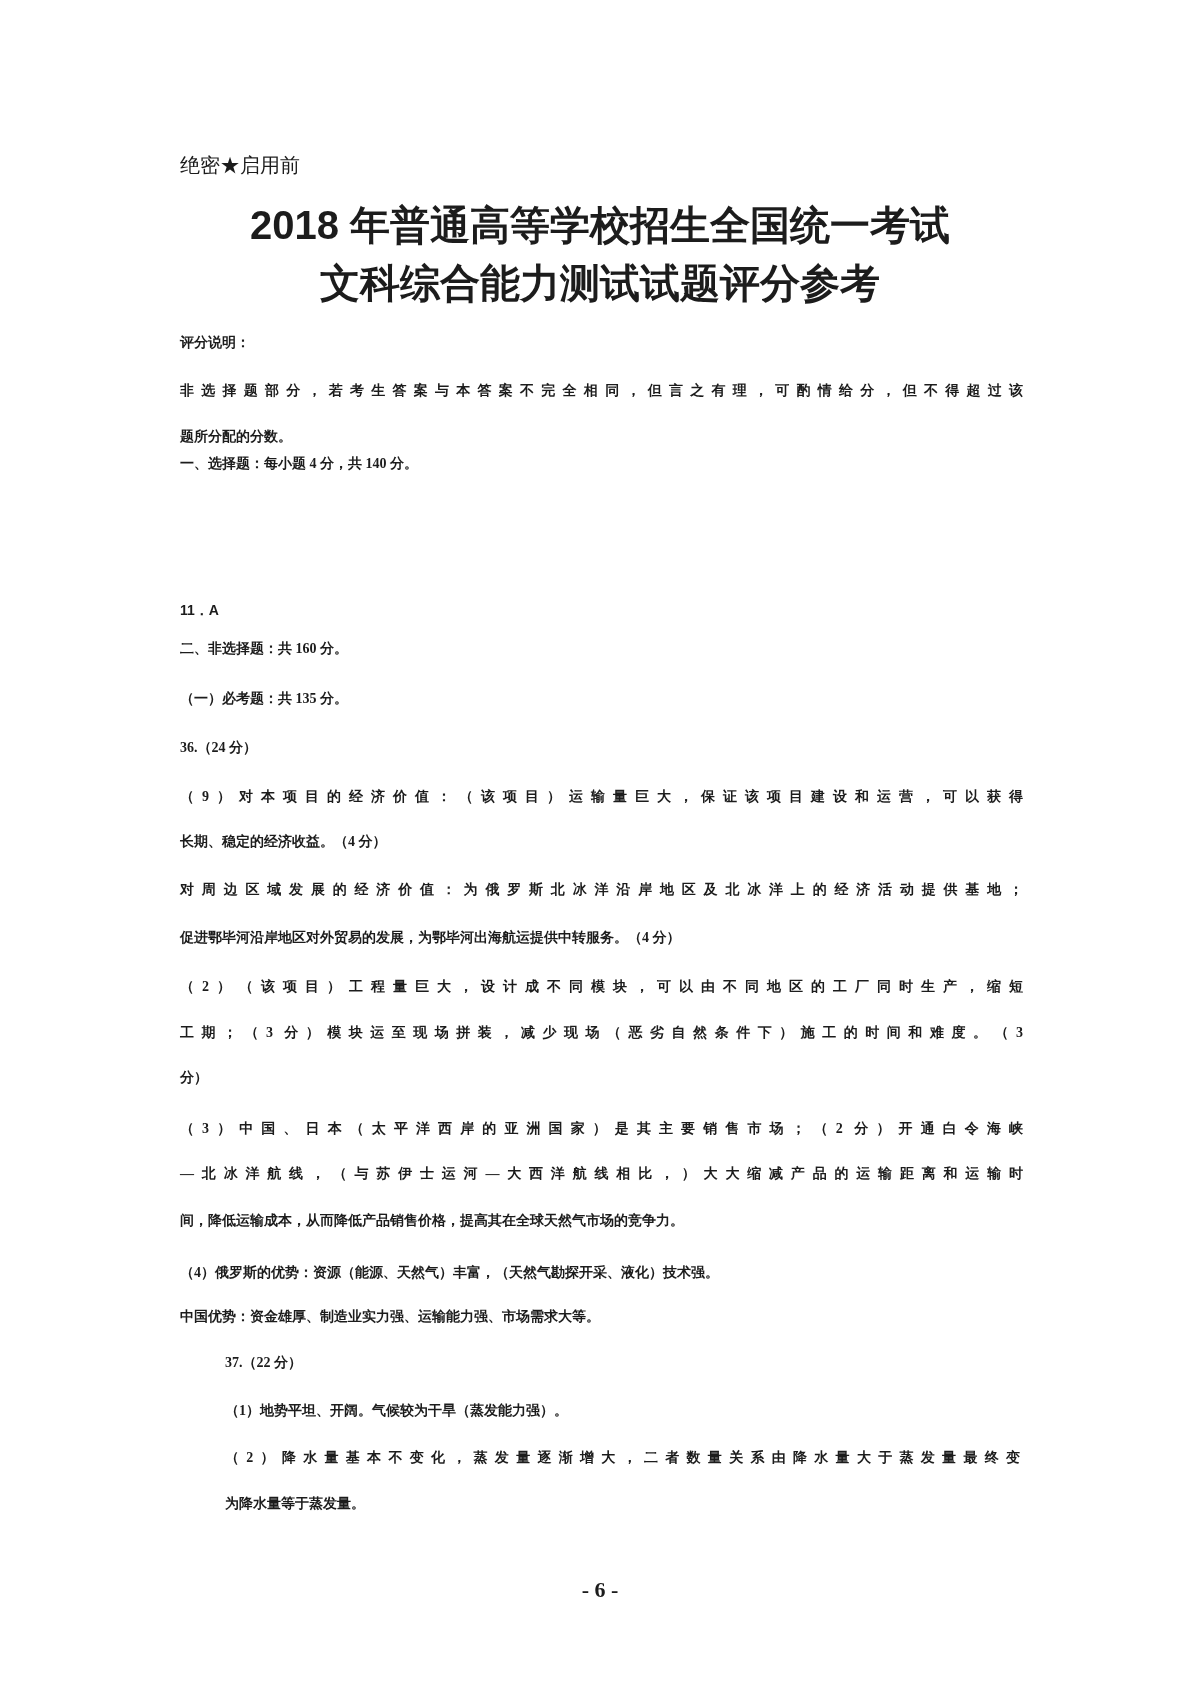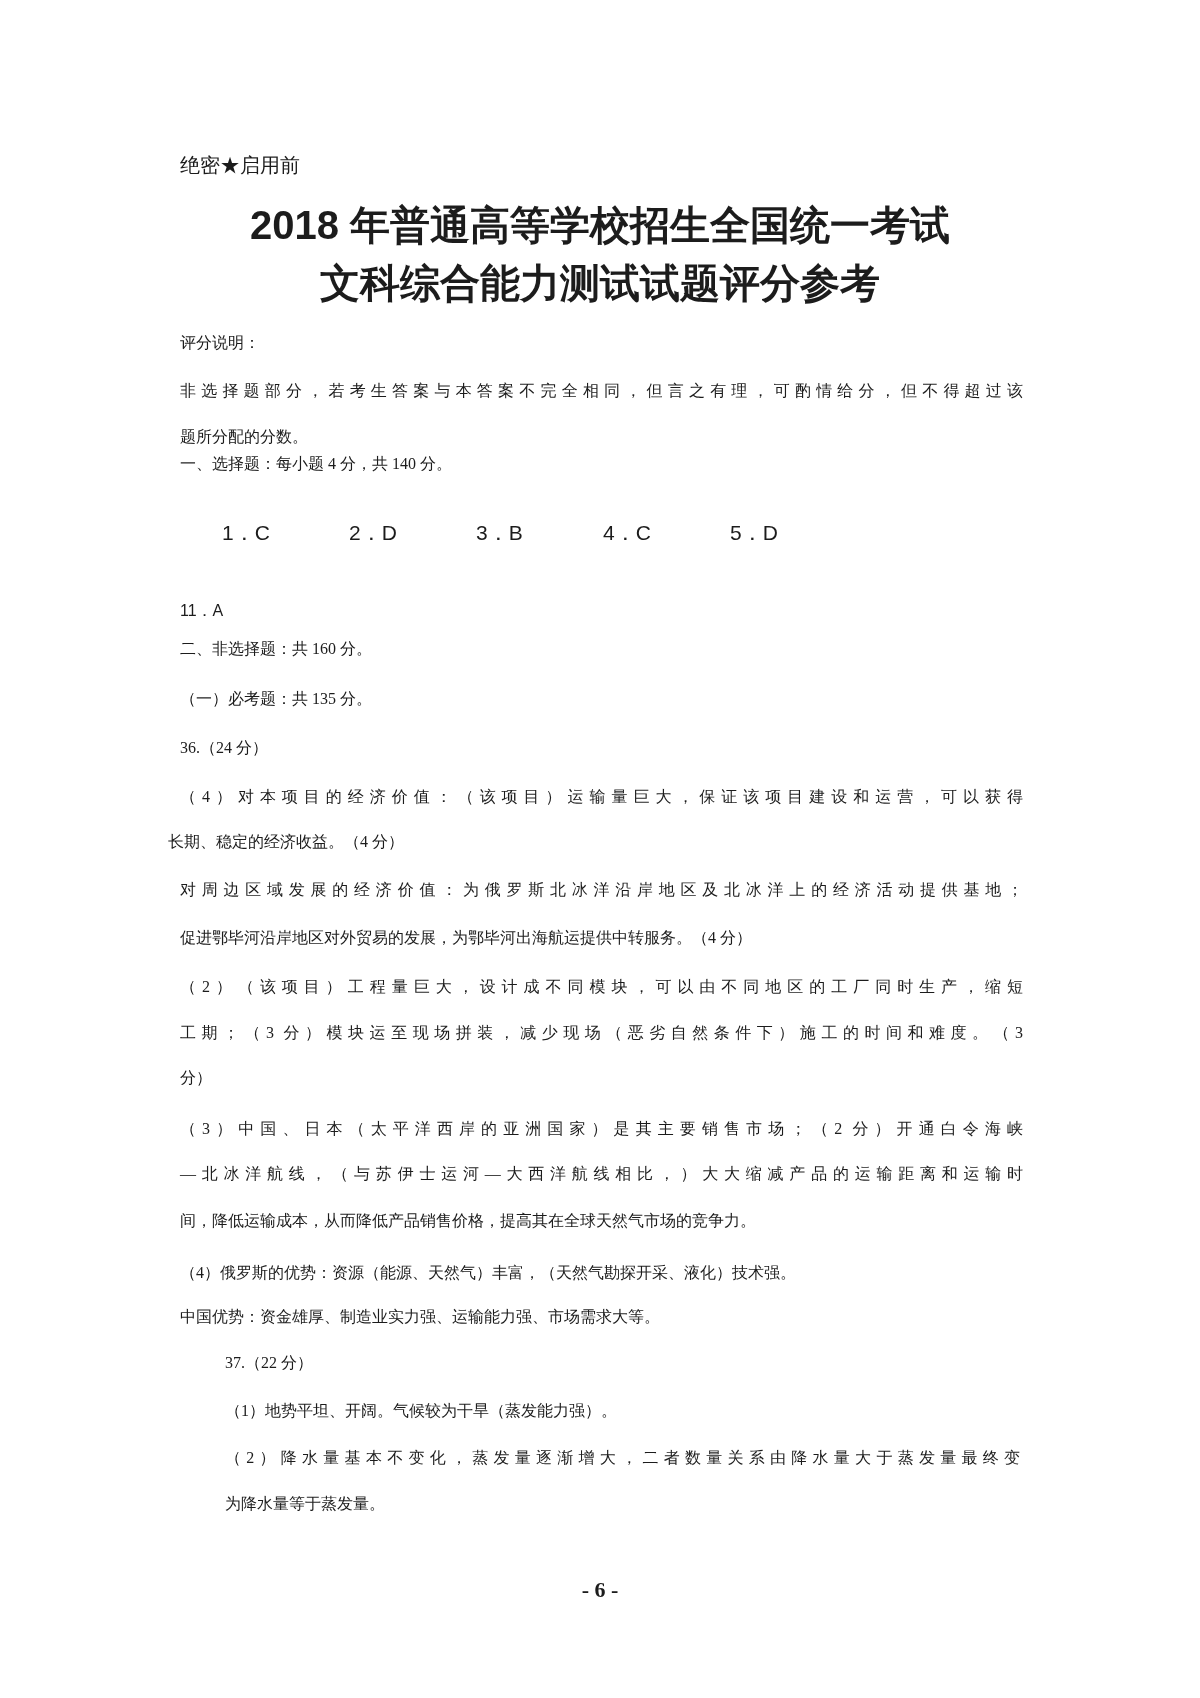--- a/index.html
+++ b/index.html
@@ -12,23 +12,24 @@
     width: 1200px;
     height: 1698px;
     margin: 0 auto;
     background: #ffffff;
     color: #1c1c1c;
     font-family: "Liberation Serif", "DejaVu Serif", serif;
     overflow: hidden;
   }
   .abs { position: absolute; }
   .body-line {
-    font-size: 16px;
+    font-size: 14px;
     line-height: 47px;
     white-space: nowrap;
+    font-weight: bold;
   }
   
   .j {
     white-space: normal;
     text-align: justify;
     text-align-last: justify;
   }
   .w-main { width: 843px; }
   .w-q37  { width: 795px; }
   .secret {
@@ -78,34 +79,31 @@
 
   <h1 class="abs title" style="top:197px;">2018 年普通高等学校招生全国统一考试</h1>
   <h2 class="abs title" style="top:255px;">文科综合能力测试试题评分参考</h2>
 
   <div class="abs body-line" style="top:319px; left:180px;">评分说明：</div>
   <div class="abs body-line j w-main" style="top:367px; left:180px;">非选择题部分，若考生答案与本答案不完全相同，但言之有理，可酌情给分，但不得超过该</div>
   <div class="abs body-line" style="top:413px; left:180px;">题所分配的分数。</div>
 
   <div class="abs body-line" style="top:440px; left:180px;">一、选择题：每小题 4 分，共 140 分。</div>
 
-  <div class="abs answers-row" style="top:509px;">
-    <span class="cell">1．C</span><span class="cell">2．D</span><span class="cell">3．B</span><span class="cell">4．C</span><span class="cell">5．D</span>
-  </div>
 
 
   <div class="abs body-line answer-single" style="top:592px; left:180px; line-height:37px;">11．A</div>
 
   <div class="abs body-line" style="top:630px; left:180px; line-height:37px;">二、非选择题：共 160 分。</div>
   <div class="abs body-line" style="top:675px; left:180px;">（一）必考题：共 135 分。</div>
 
   <div class="abs body-line" style="top:724px; left:180px;">36.（24 分）</div>
 
-  <div class="abs body-line j w-main" style="top:773px; left:180px;">（4）对本项目的经济价值：（该项目）运输量巨大，保证该项目建设和运营，可以获得</div>
-  <div class="abs body-line" style="top:818px; left:168px;">长期、稳定的经济收益。（4 分）</div>
+  <div class="abs body-line j w-main" style="top:773px; left:180px;">（9）对本项目的经济价值：（该项目）运输量巨大，保证该项目建设和运营，可以获得</div>
+  <div class="abs body-line" style="top:818px; left:180px;">长期、稳定的经济收益。（4 分）</div>
   <div class="abs body-line j w-main" style="top:866px; left:180px;">对周边区域发展的经济价值：为俄罗斯北冰洋沿岸地区及北冰洋上的经济活动提供基地；</div>
   <div class="abs body-line" style="top:914px; left:180px;">促进鄂毕河沿岸地区对外贸易的发展，为鄂毕河出海航运提供中转服务。（4 分）</div>
   <div class="abs body-line j w-main" style="top:963px; left:180px;">（2）（该项目）工程量巨大，设计成不同模块，可以由不同地区的工厂同时生产，缩短</div>
   <div class="abs body-line j w-main" style="top:1009px; left:180px;">工期；（3 分）模块运至现场拼装，减少现场（恶劣自然条件下）施工的时间和难度。（3</div>
   <div class="abs body-line" style="top:1054px; left:180px;">分）</div>
   <div class="abs body-line j w-main" style="top:1105px; left:180px;">（3）中国、日本（太平洋西岸的亚洲国家）是其主要销售市场；（2 分）开通白令海峡</div>
   <div class="abs body-line" style="top:1197px; left:180px;">间，降低运输成本，从而降低产品销售价格，提高其在全球天然气市场的竞争力。</div>
   <div class="abs body-line j w-main" style="top:1150px; left:180px;">—北冰洋航线，（与苏伊士运河—大西洋航线相比，）大大缩减产品的运输距离和运输时</div>
   <div class="abs body-line" style="top:1249px; left:180px;">（4）俄罗斯的优势：资源（能源、天然气）丰富，（天然气勘探开采、液化）技术强。</div>
   <div class="abs body-line" style="top:1293px; left:180px;">中国优势：资金雄厚、制造业实力强、运输能力强、市场需求大等。</div>

